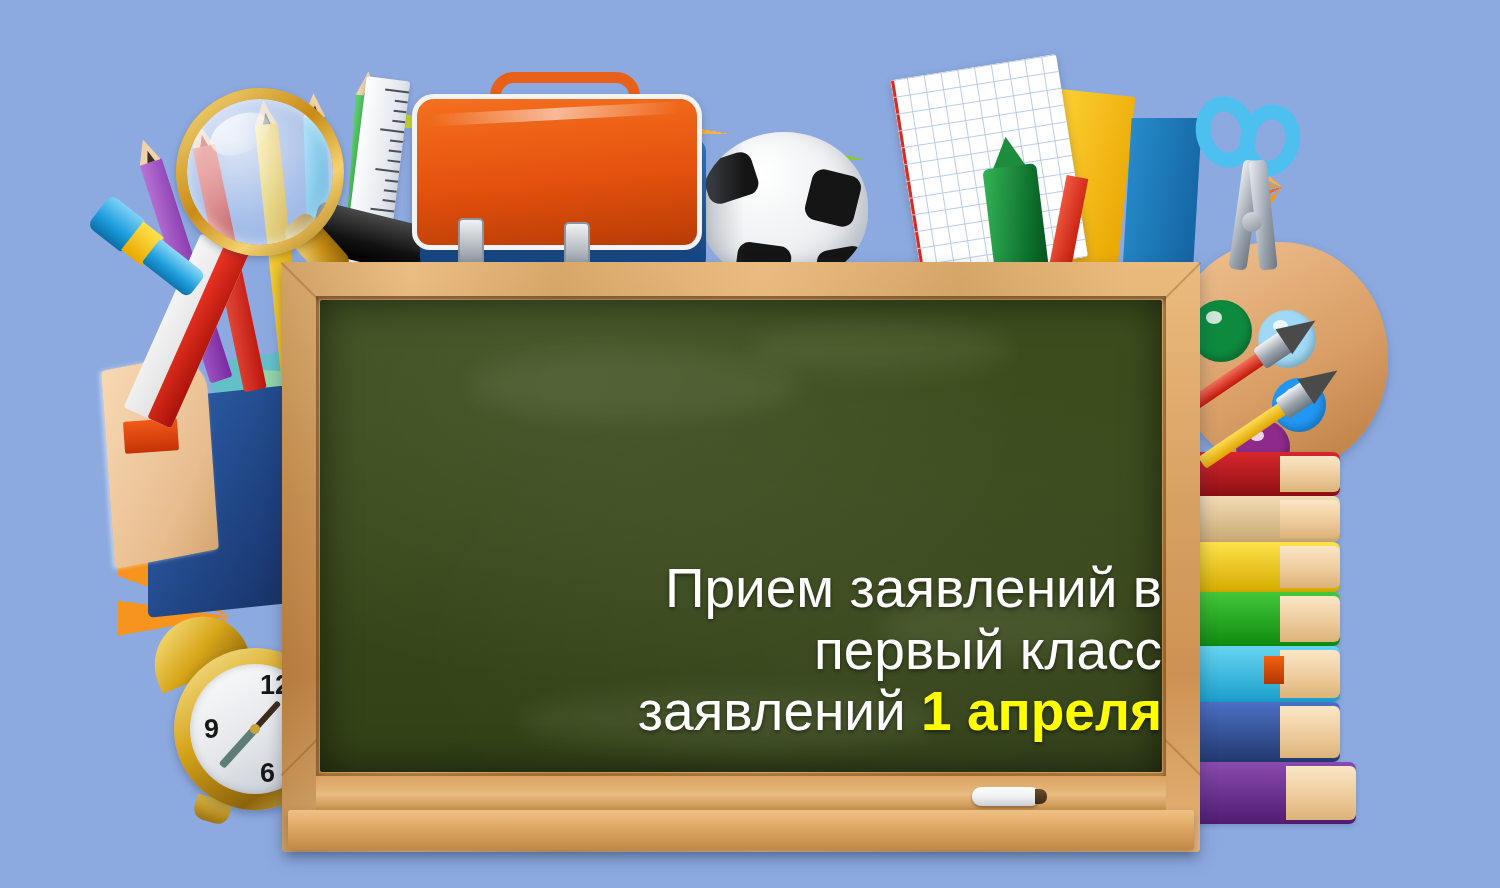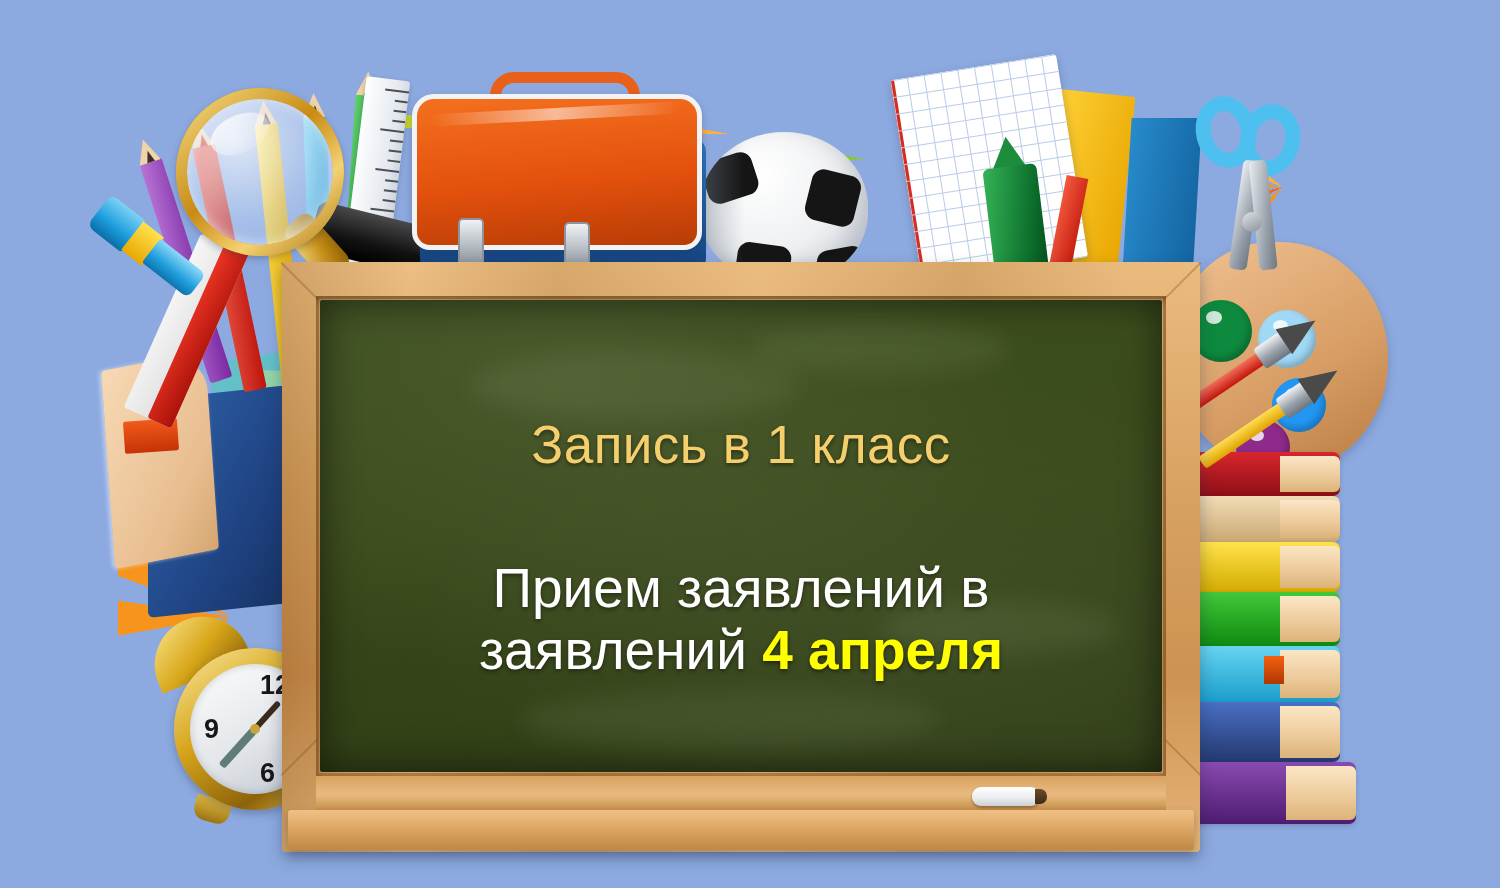--- a/index.html
+++ b/index.html
@@ -180,21 +180,21 @@
   .chalk{position:absolute;right:160px;bottom:46px;width:68px;height:19px;border-radius:9px;
     background:linear-gradient(180deg,#ffffff,#eceef0 55%,#ccd0d4);box-shadow:0 2px 3px rgba(0,0,0,.3);z-index:3;}
   .chalk:after{content:"";position:absolute;right:-7px;top:2px;width:12px;height:15px;border-radius:0 7px 7px 0;
     background:linear-gradient(180deg,#6a4b2a,#3d2a15);}
 
   
   .txt{position:absolute;left:0;right:0;text-align:center;z-index:5;}
   .headline{top:114px;font-size:53px;font-weight:400;color:#f6cf6d;letter-spacing:.4px;
     text-shadow:0 2px 4px rgba(0,0,0,.45);}
   .bodyblock{top:258px;font-size:55px;line-height:1.12;font-weight:400;color:#ffffff;
-    text-shadow:0 2px 4px rgba(0,0,0,.45);}
+    text-shadow:0 2px 4px rgba(0,0,0,.45);text-align:right;}
   .bodyblock .ln{display:block;}
   .bodyblock .hl{color:#ffff00;font-weight:700;text-shadow:0 2px 4px rgba(0,0,0,.55);}
 </style>
 </head>
 <body>
 
 <div id="poster">
 
   <div class="abs">
 
@@ -406,25 +406,25 @@
     <div class="miter" style="right:0;bottom:76px;width:50px;height:2px;transform:rotate(45deg);transform-origin:100% 100%;"></div>
 
     <div class="inner-bevel"></div>
 
     <div class="slate">
       <span class="smudge" style="left:150px;top:50px;width:330px;height:70px;"></span>
       <span class="smudge" style="left:430px;top:24px;width:260px;height:50px;"></span>
       <span class="smudge" style="left:200px;top:390px;width:420px;height:60px;"></span>
       <span class="smudge" style="left:560px;top:300px;width:240px;height:54px;"></span>
 
-      <div class="txt headline">Запись в 1 класс</div>
 
       <div class="txt bodyblock">
         <span class="ln">Прием заявлений в</span>
-        <span class="ln"><span>заявлений </span><span class="hl">4 апреля</span></span>
+        <span class="ln">первый класс</span>
+        <span class="ln"><span>заявлений </span><span class="hl">1 апреля</span></span>
       </div>
     </div>
 
     <div class="ledge-top"></div>
     <div class="chalk"></div>
     <div class="ledge"></div>
   </div>
 
 </div>
 

